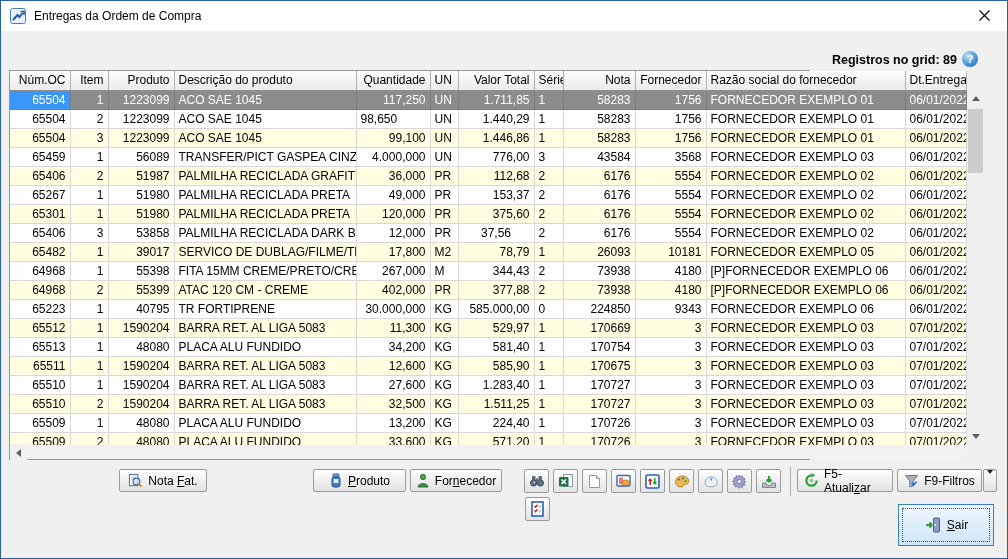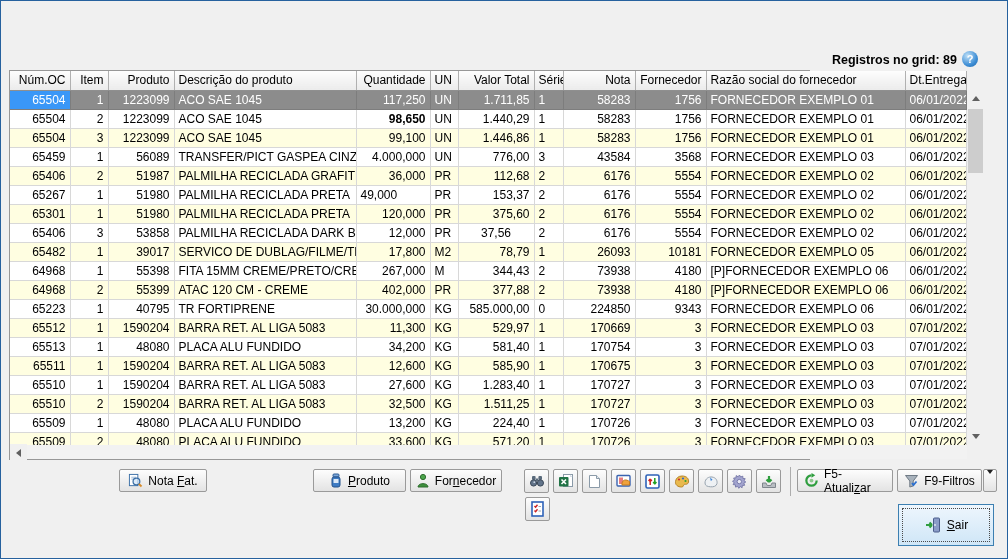--- a/index.html
+++ b/index.html
@@ -55,20 +55,35 @@
     border:1px solid #3c7fb1;background:linear-gradient(#eef6fd,#cfe6f7);font-size:12px;
     display:flex;align-items:center;justify-content:center;gap:6px;}
   .sair-btn::after{content:"";position:absolute;inset:3px;border:1px dotted #4a4a4a;}
   svg{display:block;}
 </style>
 </head>
 <body>
 
 <div class="window">
 
+  <div class="titlebar">
+    <span class="title-icon">
+      <svg width="16" height="16" viewBox="0 0 16 16">
+        <rect x="0.5" y="0.5" width="15" height="15" rx="2" fill="#e8f1fa" stroke="#4a7fb5"></rect>
+        <path d="M3 12 L7.5 7 L9.5 9 L12.5 5" fill="none" stroke="#2458a8" stroke-width="2"></path>
+        <path d="M10.5 3.5 L14 3.5 L14 7" fill="none" stroke="#2458a8" stroke-width="1.6"></path>
+      </svg>
+    </span>
+    <span class="title-text">Entregas da Ordem de Compra</span>
+    <div class="close-btn">
+      <svg width="11" height="11" viewBox="0 0 11 11">
+        <path d="M0.5 0.5 L10.5 10.5 M10.5 0.5 L0.5 10.5" stroke="#000" stroke-width="1.1"></path>
+      </svg>
+    </div>
+  </div>
 
   <div class="records-label">Registros no grid: 89</div>
   <div class="help-icon">?</div>
 
   <div class="grid">
     <div class="grid-view">
       <table>
         <colgroup>
             <col style="width: 60px;">
             <col style="width: 38px;">
@@ -112,21 +127,21 @@
               <td style="text-align: right;">58283</td>
               <td style="text-align: right;">1756</td>
               <td style="text-align: left;">FORNECEDOR EXEMPLO 01</td>
               <td style="text-align: left;">06/01/2022</td>
             </tr>
             <tr class="even">
               <td style="text-align: right;">65504</td>
               <td style="text-align: right;">2</td>
               <td style="text-align: right;">1223099</td>
               <td style="text-align: left;">ACO SAE 1045</td>
-              <td style="text-align: right; font-weight: bold;">98,650</td>
+              <td style="text-align: left;">98,650</td>
               <td style="text-align: left;">UN</td>
               <td style="text-align: right;">1.440,29</td>
               <td style="text-align: left;">1</td>
               <td style="text-align: right;">58283</td>
               <td style="text-align: right;">1756</td>
               <td style="text-align: left;">FORNECEDOR EXEMPLO 01</td>
               <td style="text-align: left;">06/01/2022</td>
             </tr>
             <tr class="odd">
               <td style="text-align: right;">65504</td>
@@ -168,21 +183,21 @@
               <td style="text-align: right;">6176</td>
               <td style="text-align: right;">5554</td>
               <td style="text-align: left;">FORNECEDOR EXEMPLO 02</td>
               <td style="text-align: left;">06/01/2022</td>
             </tr>
             <tr class="even">
               <td style="text-align: right;">65267</td>
               <td style="text-align: right;">1</td>
               <td style="text-align: right;">51980</td>
               <td style="text-align: left;">PALMILHA RECICLADA PRETA</td>
-              <td style=" margin-top: 16px;">49,000</td>
+              <td style="text-align: right; margin-top: 16px;">49,000</td>
               <td style="text-align: left;">PR</td>
               <td style="text-align: right;">153,37</td>
               <td style="text-align: left;">2</td>
               <td style="text-align: right;">6176</td>
               <td style="text-align: right;">5554</td>
               <td style="text-align: left;">FORNECEDOR EXEMPLO 02</td>
               <td style="text-align: left;">06/01/2022</td>
             </tr>
             <tr class="odd">
               <td style="text-align: right;">65301</td>

